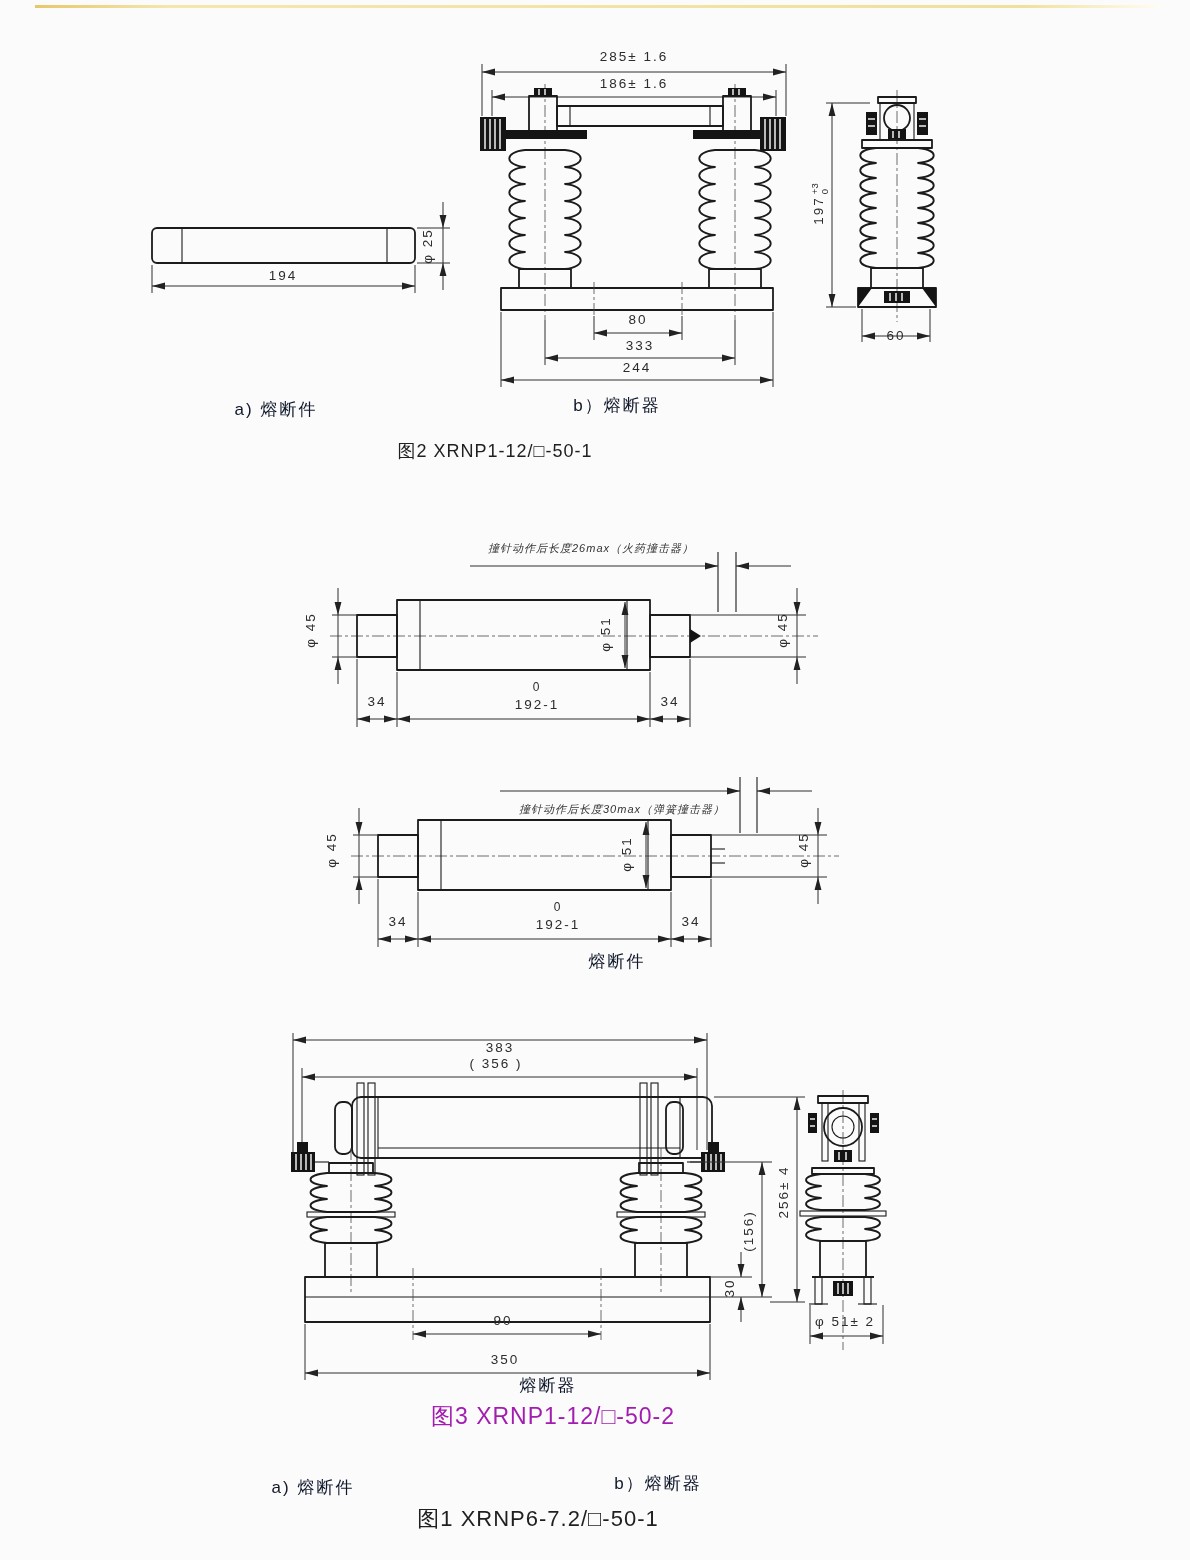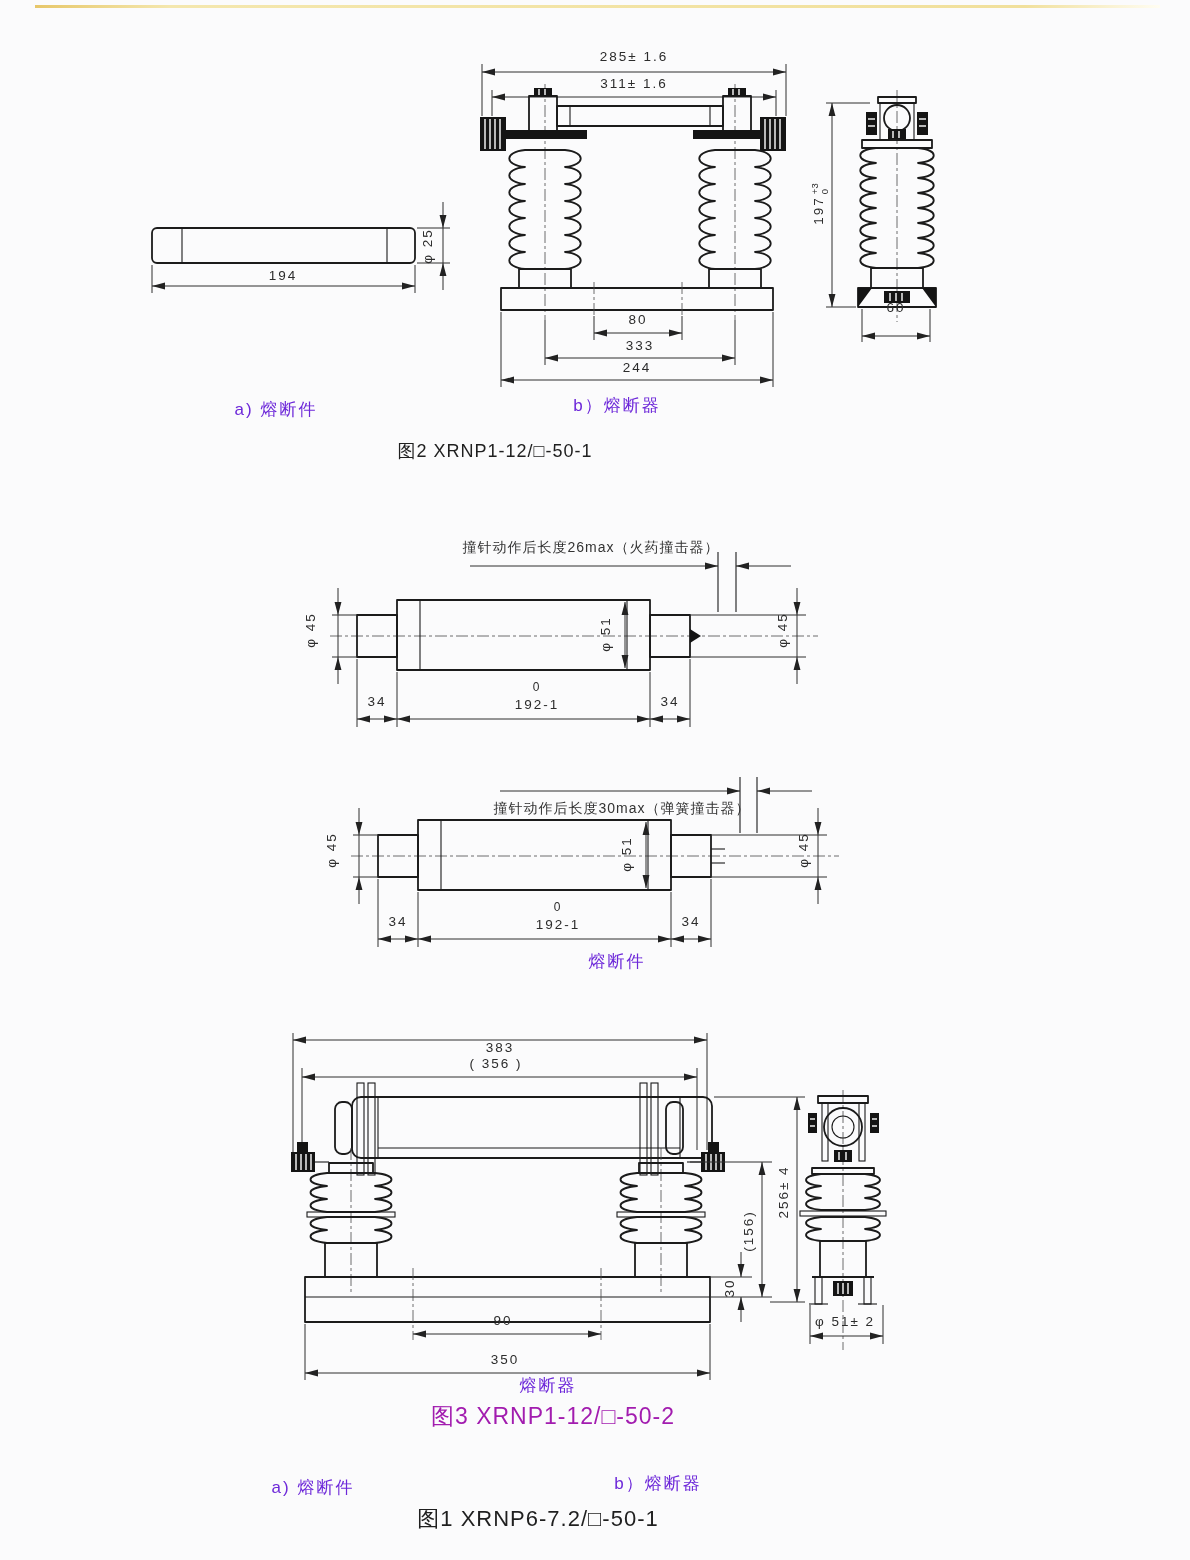--- a/index.html
+++ b/index.html
@@ -11,22 +11,22 @@
   .o{fill:none;stroke:#1b1b1b;stroke-width:1.8;stroke-linejoin:round;}
   .o1{fill:none;stroke:#1b1b1b;stroke-width:1.1;}
   .d{fill:none;stroke:#2e2e2e;stroke-width:1;}
   .cl{fill:none;stroke:#4a4a4a;stroke-width:.8;stroke-dasharray:12 3 3 3;}
   .blk{fill:#141414;stroke:none;}
   .ws{stroke:#fff;stroke-width:1.4;fill:none;}
   .t{position:absolute;transform:translate(-50%,-50%);font-size:13.5px;color:#2c2c2c;
      white-space:nowrap;line-height:1.1;}
   .r{transform:translate(-50%,-50%) rotate(-90deg);}
   .num{letter-spacing:2px;}
-  .cn{font-size:14px;color:#333;letter-spacing:1px;}
-  .lab{font-size:17px;color:#6d28d9;letter-spacing:2px;}
+  .cn{font-size:11px;color:#333;letter-spacing:1px;font-style:italic;}
+  .lab{font-size:17px;color:#0f172a;letter-spacing:2px;}
   .cap{font-size:18px;color:#1f1f1f;letter-spacing:1px;}
   .cap3{font-size:23px;color:#a21caf;letter-spacing:1px;}
   .tolstack{display:inline-flex;flex-direction:column;font-size:9.5px;line-height:9.5px;
             letter-spacing:0;vertical-align:middle;}
   .stack197{display:inline-flex;align-items:center;gap:2px;}
 </style>
 </head>
 <body>
 
 <div id="page">
@@ -307,36 +307,36 @@
     <line class="ws" x1="838" y1="1283" x2="838" y2="1294"></line>
         <line class="ws" x1="843" y1="1283" x2="843" y2="1294"></line>
     <line class="ws" x1="848" y1="1283" x2="848" y2="1294"></line>
     <line class="d" x1="810" y1="1305" x2="810" y2="1344"></line>
     <line class="d" x1="883" y1="1305" x2="883" y2="1344"></line>
     <line class="d" x1="810" y1="1336" x2="883" y2="1336" marker-start="url(#ar)" marker-end="url(#ar)"></line>
   </g>
 </svg>
 
 <span class="t num" style="left:634px;top:57px">285± 1.6</span>
-<span class="t num" style="left:634px;top:84px">311± 1.6</span>
+<span class="t num" style="left:634px;top:84px">186± 1.6</span>
 <span class="t num" style="left:638px;top:320px">80</span>
 <span class="t num" style="left:640px;top:346px">333</span>
 <span class="t num" style="left:637px;top:368px">244</span>
 <span class="t num" style="left:283px;top:276px">194</span>
 <span class="t r num" style="left:428px;top:246px">φ 25</span>
 <span class="t r" style="left:819px;top:204px">
   <span class="stack197">
     <span class="num">197</span>
     <span class="tolstack">
       <span>+3</span>
       <span>0</span>
     </span>
   </span>
 </span>
-<span class="t num" style="left:896px;top:308px">60</span>
+<span class="t num" style="left:896px;top:336px">60</span>
 <span class="t lab" style="left:276px;top:410px">a) 熔断件</span>
 <span class="t lab" style="left:617px;top:406px">b）熔断器</span>
 <span class="t cap" style="left:495px;top:452px">图2  XRNP1-12/□-50-1</span>
 
 <span class="t cn" style="left:591px;top:548px">撞针动作后长度26max（火药撞击器）</span>
 <span class="t r num" style="left:311px;top:630px">φ 45</span>
 <span class="t r num" style="left:783px;top:630px">φ 45</span>
 <span class="t r num" style="left:606px;top:634px">φ 51</span>
 <span class="t num" style="left:377px;top:702px">34</span>
 <span class="t num" style="left:537px;top:688px;font-size:12px">0</span>

